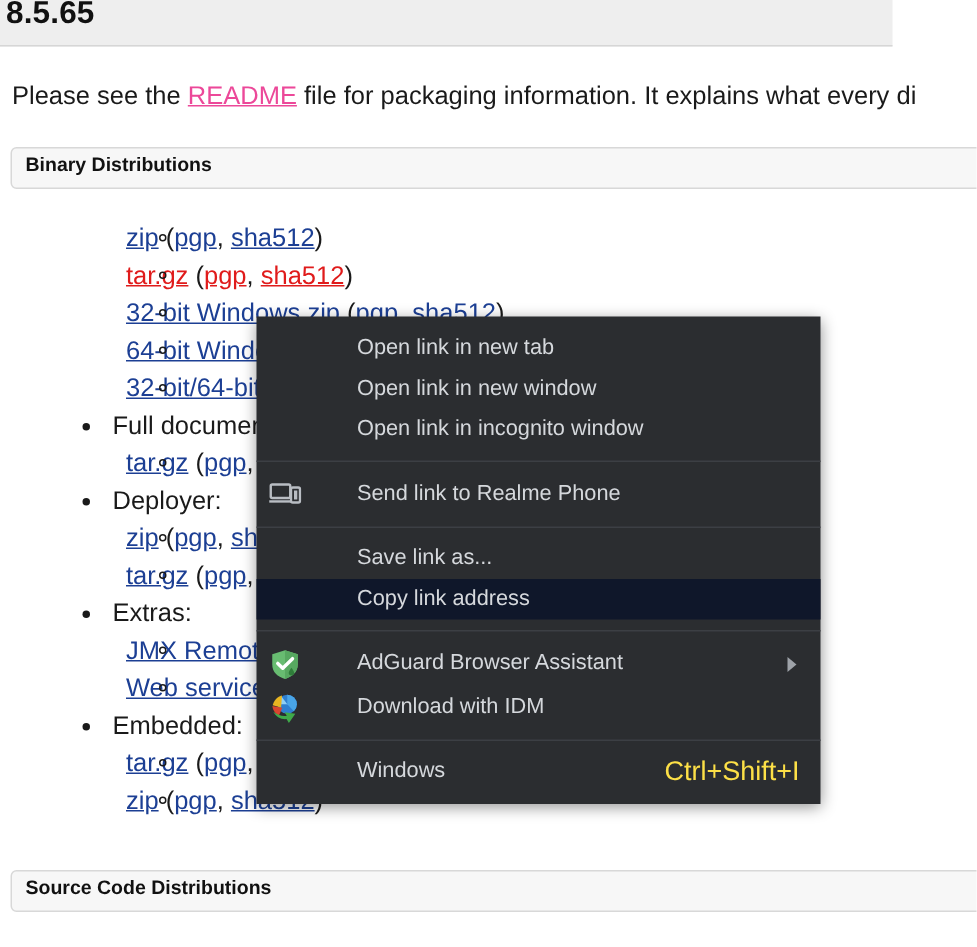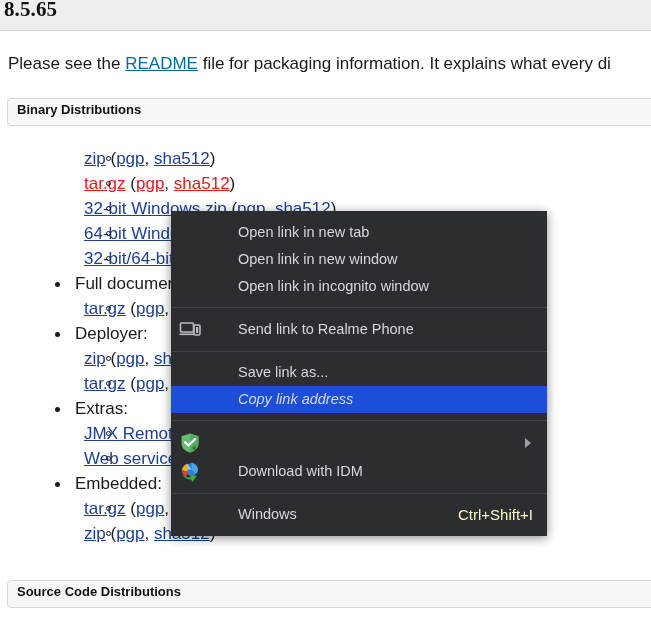--- a/index.html
+++ b/index.html
@@ -20,26 +20,25 @@
   #page {
     position: absolute;
     inset: 0;
     background: #ffffff;
   }
 
   
   .top-strip {
     position: absolute;
     left: 0; top: 0;
-    width: 651px;
+    width: 595px;
     height: 31px;
     background: #eeeeee;
     border-bottom: 1px solid #d6d6d6;
     box-sizing: border-box;
-    font-family: Liberation Serif, serif;
   }
   .top-strip .ver {
     position: absolute;
     left: 4px;
     top: -3px;
     font-size: 21px;
     font-weight: bold;
     color: #111111;
     letter-spacing: .1px;
   }
@@ -49,21 +48,21 @@
     position: absolute;
     left: 8px;
     top: 53px;
     width: 700px;
     font-size: 17px;
     line-height: 22px;
     color: #1a1a1a;
     white-space: nowrap;
   }
   .intro a {
-    color: #0369a1;
+    color: #ec4899;
     text-decoration: underline;
   }
 
   
   .section-bar {
     position: absolute;
     left: 7px;
     width: 700px;
     height: 28px;
     background: #f7f7f7;
@@ -154,31 +153,31 @@
   }
   .mi {
     position: relative;
     height: 27px;
     line-height: 27px;
     padding-left: 67px;
     padding-right: 14px;
     white-space: nowrap;
   }
   .mi.tall { height: 29px; line-height: 29px; }
-  .mi.highlight { background: #1d4ed8; font-style: italic; }
+  .mi.highlight { background: #0f172a; }
   .mi .label {
     display: inline-block;
     vertical-align: top;
   }
   .mi .accel {
     position: absolute;
     right: 14px;
     top: 0;
-    color: #fef9c3;
-    font-size: 15px;
+    color: #fde047;
+    font-size: 18px;
     text-align: right;
   }
   .mi .arrow {
     position: absolute;
     right: 16px;
     top: 50%;
     transform: translateY(-50%);
     width: 0; height: 0;
     border-left: 6px solid #9ea2a8;
     border-top: 5px solid transparent;
@@ -252,21 +251,21 @@
         </svg></span><span class="label">Send link to Realme Phone</span></div>
     <div class="sep"></div>
     <div class="mi"><span class="label">Save link as...</span></div>
     <div class="mi highlight"><span class="label">Copy link address</span></div>
     <div class="sep"></div>
     <div class="mi tall"><span class="ico"><svg viewBox="0 0 22 22" width="22" height="22">
           <path d="M11 1.5 L19.5 4.2 V11 c0 5.2 -4 8.2 -8.5 9.6 C6 19.2 2.5 16.2 2.5 11 V4.2 Z" fill="#68bc71"></path>
           <path d="M11 1.5 L19.5 4.2 V11 c0 5.2 -4 8.2 -8.5 9.6 Z" fill="#57a860"></path>
           <path d="M6.2 10.3 l3.3 3.2 l6.5 -6.4" fill="none" stroke="#ffffff" stroke-width="2.3" stroke-linecap="round" stroke-linejoin="round"></path>
           <path d="M15.3 13.2 c1.1 1.6 1.8 2.5 1.8 3.3 a1.8 1.8 0 0 1 -3.6 0 c0 -0.8 0.7 -1.7 1.8 -3.3 Z" fill="#2f7d3a"></path>
-        </svg></span><span class="arrow"></span></div>
+        </svg></span><span class="label">AdGuard Browser Assistant</span><span class="arrow"></span></div>
     <div class="mi tall"><span class="ico"><svg viewBox="0 0 22 22" width="22" height="22">
           <circle cx="12.5" cy="8.5" r="6.4" fill="#2f7fd0"></circle>
           <path d="M12.5 2.1 a6.4 6.4 0 0 1 6.4 6.4 a6.4 6.4 0 0 1 -2 4.6 l-4.4 -4.6 Z" fill="#49a5e8"></path>
           <path d="M6.1 8.5 a6.4 6.4 0 0 1 2.6 -5.2 l3.8 5.2 Z" fill="#8fd0f5"></path>
           <path d="M9 2.6 C6 3.3 3.4 6 2.8 9.2 l5.6 1.4 Z" fill="#e8b521"></path>
           <path d="M2.6 9.6 c0.3 3 2 5.3 4.4 6.4 l2.2 -5.1 Z" fill="#d9452f"></path>
           <path d="M3.2 13.5 c1.6 3.3 5.2 5.3 8.8 4.9 l1.6 2.6 l4.3 -6.2 l-7.2 -1 l1.5 2.4 c-3 0.6 -6.3 -0.6 -9 -2.7 Z" fill="#3fa94a"></path>
         </svg></span><span class="label">Download with IDM</span></div>
     <div class="sep"></div>
     <div class="mi"><span class="label">Windows</span><span class="accel">Ctrl+Shift+I</span></div>

